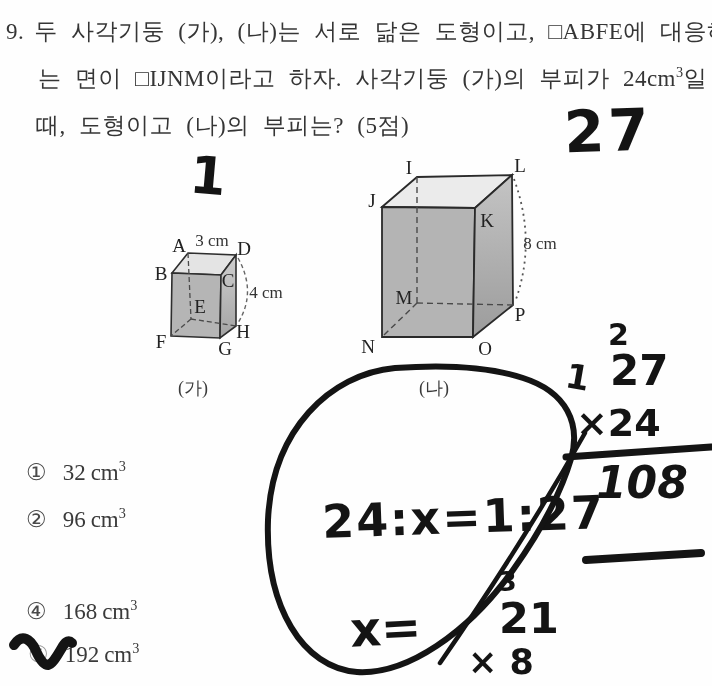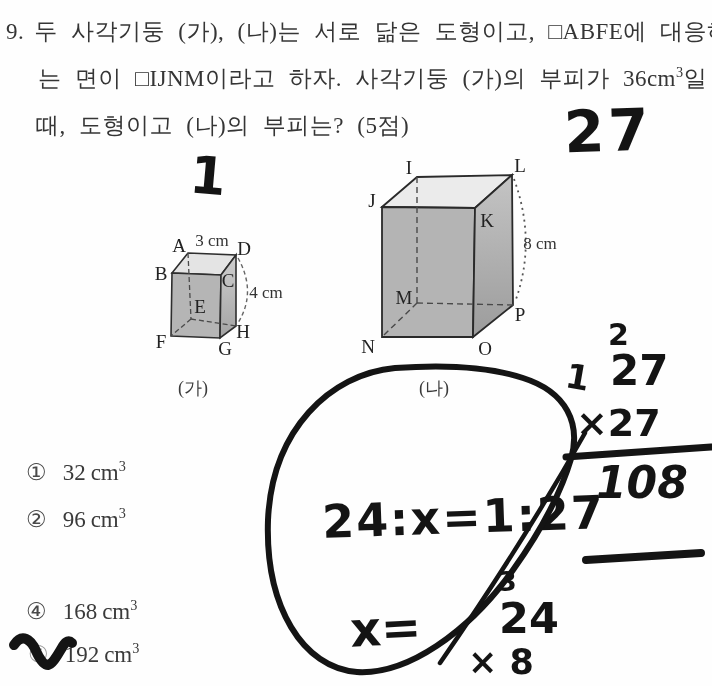--- a/index.html
+++ b/index.html
@@ -25,21 +25,21 @@
   .caption{font-family:"Liberation Serif","DejaVu Serif",serif;font-size:18px;fill:#3a3a3a;}
   
   .hw{position:absolute;font-family:"DejaVu Sans","Liberation Sans",sans-serif;font-weight:700;color:#141414;white-space:nowrap;line-height:1;}
 </style>
 </head>
 <body>
 
 <div id="page">
 
   <div class="qline" id="qline1"><span class="qnum">9.</span><span>두 사각기둥 (가), (나)는 서로 닮은 도형이고, □ABFE에 대응하</span></div>
-  <div class="qline" id="qline2"><span>는 면이 □IJNM이라고 하자. 사각기둥 (가)의 부피가 36</span><span>cm</span><sup>3</sup><span>일</span></div>
+  <div class="qline" id="qline2"><span>는 면이 □IJNM이라고 하자. 사각기둥 (가)의 부피가 24</span><span>cm</span><sup>3</sup><span>일</span></div>
   <div class="qline" id="qline3"><span>때, 도형이고 (나)의 부피는? (5점)</span></div>
 
   <svg class="layer" width="712" height="686" viewBox="0 0 712 686">
     <defs>
       <linearGradient id="gRightA" x1="0" y1="0" x2="0" y2="1">
         <stop offset="0" stop-color="#cfcfcf"></stop>
           <stop offset="1" stop-color="#a3a3a3"></stop>
       </linearGradient>
       <linearGradient id="gRightB" x1="0" y1="0" x2="0" y2="1">
         <stop offset="0" stop-color="#c4c4c4"></stop>
@@ -101,27 +101,27 @@
   <div class="option" style="top:505px;"><span class="marker">②</span><span>96</span><span class="unit">cm</span><sup>3</sup></div>
   <div class="option" style="top:597px;"><span class="marker">④</span><span>168</span><span class="unit">cm</span><sup>3</sup></div>
   <div class="option" style="top:640px;left:28px;"><span class="marker" style="opacity:.55;">⑤</span><span>192</span><span class="unit">cm</span><sup>3</sup></div>
 
   <div class="hw" style="left:564px;top:102px;font-size:58px;letter-spacing:4px;transform:rotate(-2deg);">27</div>
   <div class="hw" style="left:190px;top:150px;font-size:52px;transform:rotate(5deg);">1</div>
 
   <div class="hw" style="left:608px;top:320px;font-size:30px;">2</div>
   <div class="hw" style="left:566px;top:360px;font-size:34px;transform:rotate(10deg);">1</div>
   <div class="hw" style="left:610px;top:350px;font-size:42px;">27</div>
-  <div class="hw" style="left:576px;top:404px;font-size:38px;">×27</div>
+  <div class="hw" style="left:576px;top:404px;font-size:38px;">×24</div>
   <div class="hw" style="left:596px;top:461px;font-size:44px;font-style:italic;">108</div>
 
   <div class="hw" style="left:322px;top:494px;font-size:46px;letter-spacing:2px;transform:rotate(-2deg);">24:x=1:27</div>
   <div class="hw" style="left:350px;top:604px;font-size:48px;transform:rotate(-3deg);">x=</div>
   <div class="hw" style="left:498px;top:568px;font-size:27px;">3</div>
-  <div class="hw" style="left:499px;top:597px;font-size:43px;">24</div>
+  <div class="hw" style="left:499px;top:597px;font-size:43px;">21</div>
   <div class="hw" style="left:468px;top:645px;font-size:35px;">× 8</div>
 
   <svg class="layer" width="712" height="686" viewBox="0 0 712 686">
     <g fill="none" stroke="#141414" stroke-linecap="round" stroke-linejoin="round">
       <path d="M 395 368 C 330 374 272 430 268 520 C 265 607 303 668 357 672 C 407 675 468 633 513 570 C 543 528 562 489 571 459 C 581 424 567 392 523 378 C 487 366 437 365 395 368" stroke-width="6"></path>
       <path d="M 585 433 Q 523 543 440 663" stroke-width="4.5"></path>
       <path d="M 566 457 L 711 447" stroke-width="7"></path>
       <path d="M 586 560 L 701 553" stroke-width="8"></path>
       <path d="M 14 645 C 22 633 31 639 36 651 C 40 660 44 665 48 665 C 53 664 58 654 63 646 C 66 641 69 640 72 643" stroke-width="10"></path>
     </g>

